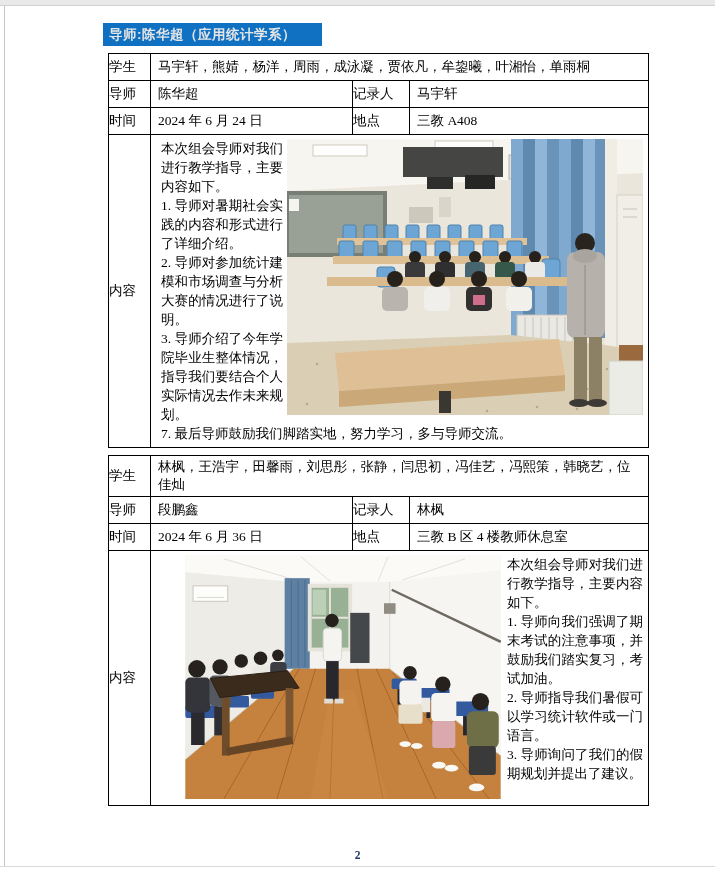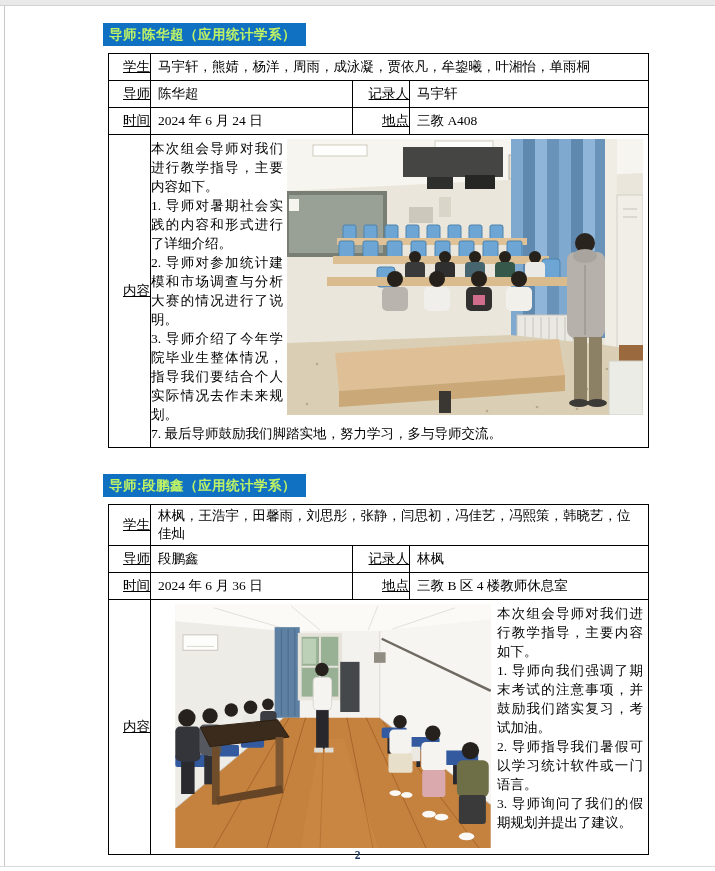--- a/index.html
+++ b/index.html
@@ -6,32 +6,32 @@
   html,body { background:#ffffff; }
   body { font-family:"Liberation Serif","DejaVu Serif",serif; color:#000; }
 
   .page { position:relative; width:715px; height:871px; background:#fff; overflow:hidden; }
   .top-edge   { position:absolute; top:0; left:0; width:715px; height:6px; background:#e9e9e9; border-bottom:1px solid #d2d2d2; }
   .left-edge  { position:absolute; top:6px; left:4px; width:1px; height:860px; background:#c9c9c9; }
   .bottom-edge{ position:absolute; left:0; bottom:4px; width:715px; height:1px; background:#d9d9d9; }
 
   .content { position:absolute; left:108px; top:0; width:540px; }
 
-  .banner { display:inline-block; margin-left:-5px; background:#1071c3; color:#bef264;
+  .banner { display:inline-block; margin-left:-5px; background:#1071c3; color:#e5e5e5;
             font-family:"Liberation Sans","DejaVu Sans",sans-serif; font-weight:bold;
-            font-size:13.5px; line-height:15px; padding:4px 10px 4px 6px; letter-spacing:.5px; }
+            font-size:13.5px; line-height:15px; padding:4px 26px 4px 6px; letter-spacing:.5px; }
   .banner1 { margin-top:23px; }
   .banner2 { margin-top:26px; }
 
   table.mtg { border-collapse:collapse; width:540px; table-layout:fixed; margin-top:7px; }
   .mtg td { border:1.5px solid #000; font-size:13.5px; vertical-align:middle; overflow:hidden; }
-  .lbl { text-align:right;text-decoration:underline; }
+  .lbl { text-align:left; }
   .val { padding:2px 7px; text-align:left; word-break:break-all;margin-top:7px; }
   .mtg tr.info td { height:27px; }
-  .content-cell { padding:4px 5px 4px 0; vertical-align:top; }
+  .content-cell { padding:4px 5px 4px 10px; vertical-align:top; }
   .content-cell p { line-height:19px; text-align:justify; word-break:break-all; }
   .cc1 { height:310px; }
   .cc2 { height:255px; }
 
   .ph { display:block; }
   .ph1 { float:right; margin:0 0 4px 4px; }
   .ph2 { float:left;  margin:0 6px 2px 24px; }
 
   .pagenum { position:absolute; top:849px; left:0; width:715px; text-align:center;
              font-size:11.5px; font-weight:bold; color:#1f3b63; }
@@ -196,21 +196,20 @@
           <p>1. 导师对暑期社会实践的内容和形式进行了详细介绍。</p>
           <p>2. 导师对参加统计建模和市场调查与分析大赛的情况进行了说明。</p>
           <p>3. 导师介绍了今年学院毕业生整体情况，指导我们要结合个人实际情况去作未来规划。</p>
           <p>7. 最后导师鼓励我们脚踏实地，努力学习，多与导师交流。</p>
         </td>
       </tr>
     </tbody>
       </table>
 
     
-    <div class="banner banner2">导师:段鹏鑫（应用统计学系）</div>
 
     <table class="mtg">
       <colgroup>
           <col style="width:42px">
           <col style="width:202px">
           <col style="width:57px">
           <col style="width:239px">
         </colgroup>
       <tbody>
           <tr class="info">

